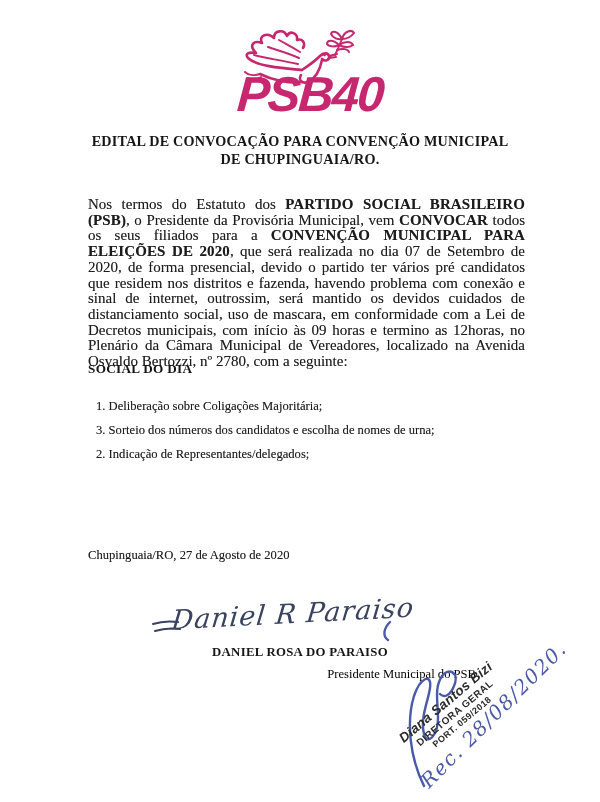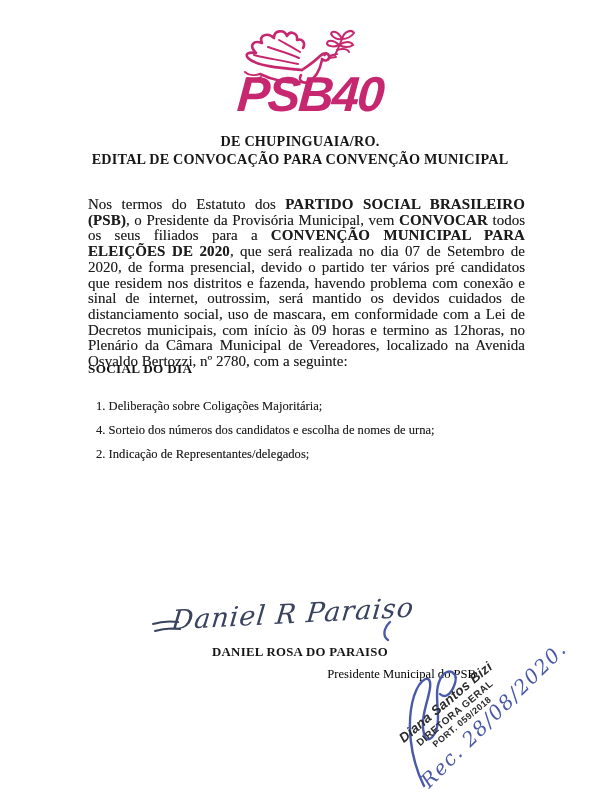--- a/index.html
+++ b/index.html
@@ -107,33 +107,34 @@
 
       <path class="ink" d="M86,32 C84,42 80,50 72,54 C66,56 62,52 65,47"></path>
 
       <path class="ink" d="M24,46 C36,52 54,56 66,54"></path>
       <path class="thin" d="M24,46 C18,48 12,47 9,44 M25,49 C20,52 15,52 12,50"></path>
     </svg>
     <div class="logo-text">PSB40</div>
   </div>
 
   <div class="title">
+    <div>EDITAL DE CONVOCAÇÃO PARA CONVENÇÃO MUNICIPAL</div>
     <div>DE CHUPINGUAIA/RO.</div>
-    <div>EDITAL DE CONVOCAÇÃO PARA CONVENÇÃO MUNICIPAL</div>
   </div>
 
   <p class="bodytext"><span>Nos termos do Estatuto dos </span><b>PARTIDO SOCIAL BRASILEIRO (PSB)</b><span>, o Presidente da Provisória Municipal, vem </span><b>CONVOCAR</b><span> todos os seus filiados para a </span><b>CONVENÇÃO MUNICIPAL PARA ELEIÇÕES DE 2020</b><span>, que será realizada no dia 07 de Setembro de 2020, de forma presencial, devido o partido ter vários pré candidatos que residem nos distritos e fazenda, havendo problema com conexão e sinal de internet, outrossim, será mantido os devidos cuidados de distanciamento social, uso de mascara, em conformidade com a Lei de Decretos municipais, com início às 09 horas e termino as 12horas, no Plenário da Câmara Municipal de Vereadores, localizado na Avenida Osvaldo Bertozzi, nº 2780, com a seguinte:</span></p>
 
   <div class="agenda-heading">SOCIAL DO DIA</div>
   <div class="agenda">
     <div class="agenda-item">1. Deliberação sobre Coligações Majoritária;</div>
-    <div class="agenda-item">4. Sorteio dos números dos candidatos e escolha de nomes de urna;</div>
+    <div class="agenda-item">3. Sorteio dos números dos candidatos e escolha de nomes de urna;</div>
     <div class="agenda-item">2. Indicação de Representantes/delegados;</div>
   </div>
 
+  <div class="dateline">Chupinguaia/RO, 27 de Agosto de 2020</div>
 
   <svg class="flourish" viewBox="0 0 42 24" aria-hidden="true">
     <path class="sigpen" d="M3,11 C12,8 21,8 28,9"></path>
     <path class="sigpen" d="M5,18 C14,15 23,15 30,16"></path>
   </svg>
   <div class="sig-script">Daniel R Paraiso</div>
   <div class="sig-name">DANIEL ROSA DO PARAISO</div>
   <div class="sig-role">Presidente Municipal do PSB</div>
 
   <svg class="scribble" viewBox="0 0 95 172" aria-hidden="true">

